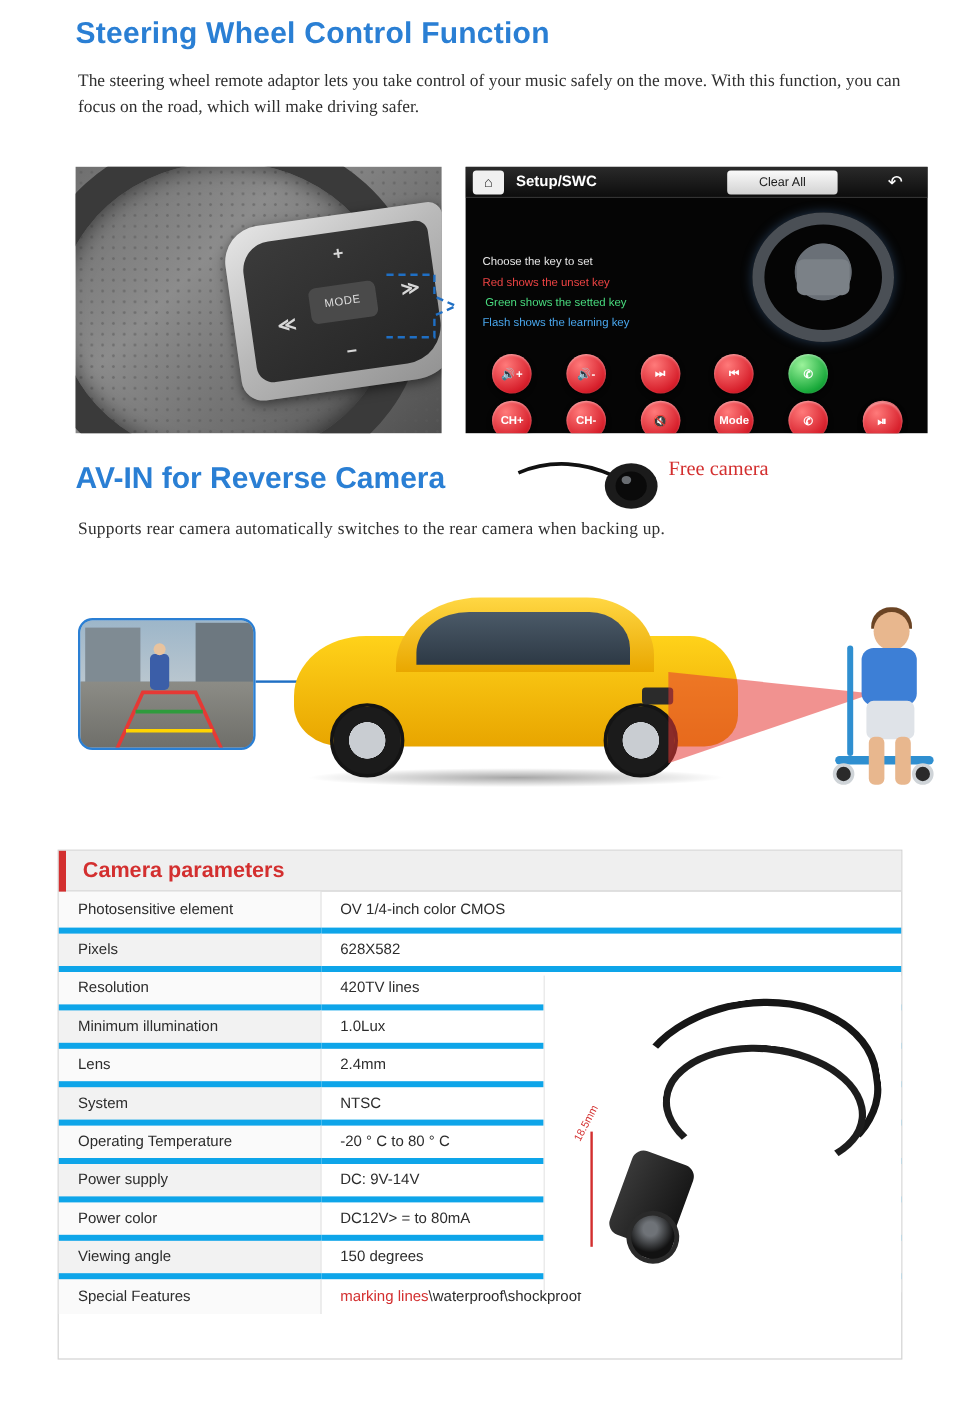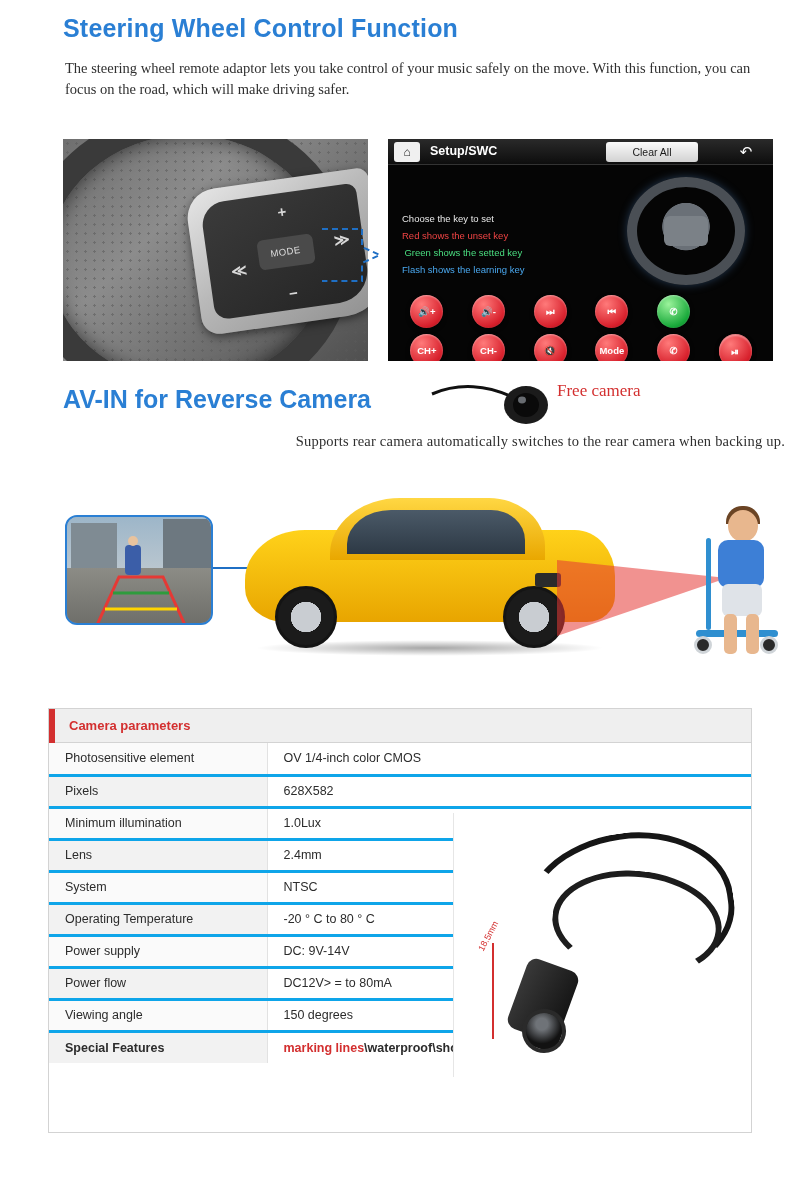--- a/index.html
+++ b/index.html
@@ -136,21 +136,21 @@
     position:absolute; left:557px; top:381px;
     font-size:17px; color:#d32f2f;
     font-family:"Liberation Serif", serif;
   }
   .cam-photo {
     position:absolute; left:430px; top:380px; width:120px; height:48px;
   }
   .sub2 {
     position:absolute; left:65px; top:433px; width:720px;
     font-size:14.5px; color:#2f2f2f;
-    font-family:"Liberation Serif", serif; letter-spacing:.2px;text-align:right;
+    font-family:"Liberation Serif", serif; letter-spacing:.2px;
   }
 
   .scene { position:absolute; left:40px; top:470px; width:740px; height:230px; }
 
   .screen-thumb {
     position:absolute; left:25px; top:45px; width:148px; height:110px;
     border:2px solid #2a7fd4; border-radius:12px; overflow:hidden;
     background:linear-gradient(#9fb4c6,#7f8f9b);
   }
   .screen-thumb .sky { position:absolute; inset:0 0 52% 0; background:linear-gradient(#9db6c9,#b9c6cf); }
@@ -212,29 +212,29 @@
   
   .table-wrap {
     position:absolute; left:48px; top:708px; width:704px; height:425px;
     border:1px solid #d3d3d3; background:#fff;
   }
   .t-head {
     height:34px; background:#efefef; border-bottom:1px solid #d3d3d3;
     display:flex; align-items:center;
   }
   .t-head .accent { width:6px; height:34px; background:#d32f2f; }
-  .t-head .title { margin-left:14px; color:#d32f2f; font-size:13px; font-weight:bold; }
+  .t-head .title { margin-left:14px; color:#d32f2f; font-size:18px; font-weight:bold; }
   table { width:100%; border-collapse:collapse; }
   td {
     height:32px; font-size:12.5px; color:#2c2c2c;
-    border-bottom:3px solid #0ea5e9; padding-left:16px;
+    border-bottom:5px solid #0ea5e9; padding-left:16px;
   }
   td.k { width:218px; border-right:1px solid #e2e2e2; background:#fafafa; }
   tr:nth-child(even) td.k { background:#f2f2f2; }
-  tr:last-child td { border-bottom:none;font-weight:bold; }
+  tr:last-child td { border-bottom:none; }
   .marking { color:#d32f2f; }
 
   .prod-photo {
     position:absolute; right:0; top:104px; width:298px; height:264px;
     background:#ffffff; border-left:1px solid #e6e6e6;
     overflow:hidden;
   }
   .cam-barrel {
     position:absolute; left:62px; top:150px; width:54px; height:74px;
     background:linear-gradient(100deg,#3a3a3a,#121212);
@@ -394,41 +394,45 @@
       <tbody>
           <tr>
         <td class="k">Photosensitive element</td>
         <td>OV 1/4-inch color CMOS</td>
       </tr>
       <tr>
         <td class="k">Pixels</td>
         <td>628X582</td>
       </tr>
       <tr>
+        <td class="k">Resolution</td>
+        <td> 420TV lines</td>
+      </tr>
+      <tr>
         <td class="k">Minimum illumination</td>
         <td>1.0Lux</td>
       </tr>
       <tr>
         <td class="k">Lens</td>
         <td> 2.4mm</td>
       </tr>
       <tr>
         <td class="k">System</td>
         <td>NTSC</td>
       </tr>
       <tr>
         <td class="k">Operating Temperature</td>
         <td>-20 ° C to 80 ° C</td>
       </tr>
       <tr>
         <td class="k">Power supply</td>
         <td>DC: 9V-14V</td>
       </tr>
       <tr>
-        <td class="k">Power flow</td>
+        <td class="k">Power color</td>
         <td>DC12V&gt; = to 80mA</td>
       </tr>
       <tr>
         <td class="k">Viewing angle</td>
         <td> 150 degrees</td>
       </tr>
       <tr>
         <td class="k">Special Features</td>
         <td>
           <span class="marking">marking lines</span><span>\waterproof\shockproof</span>

